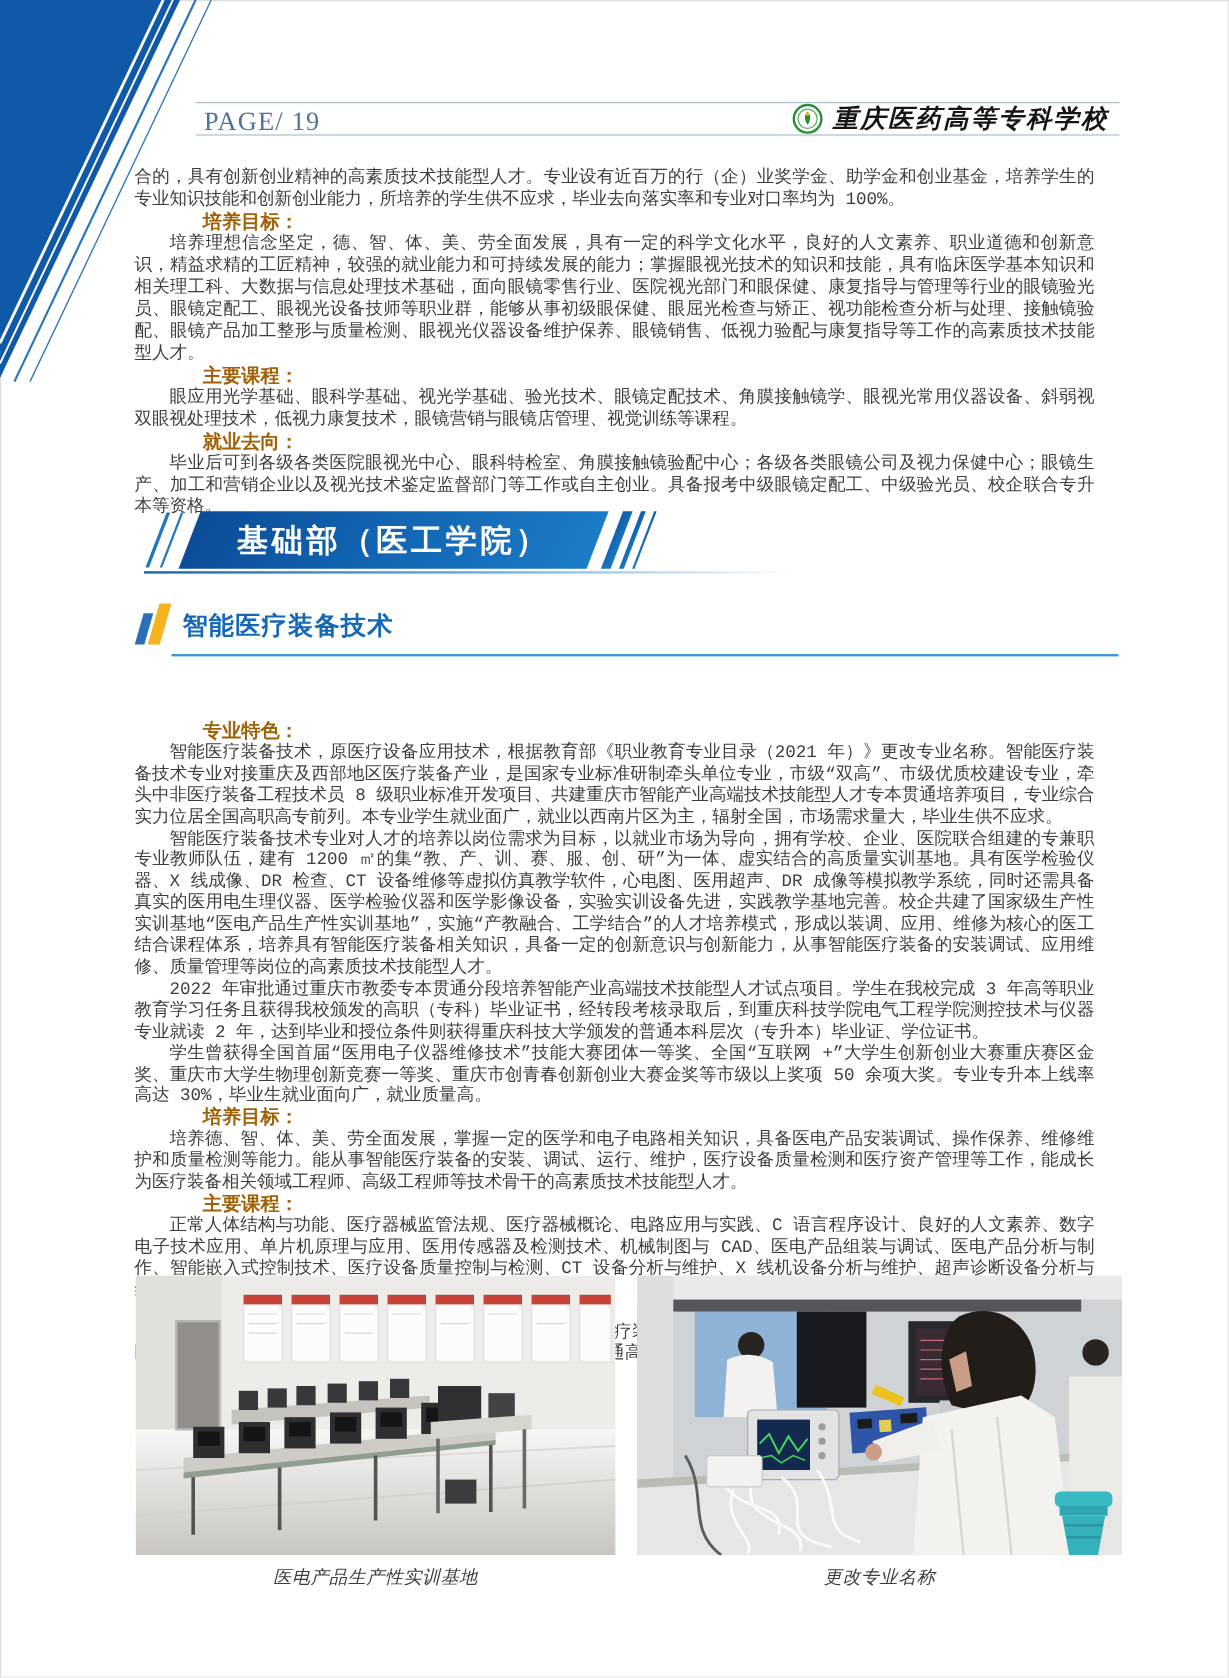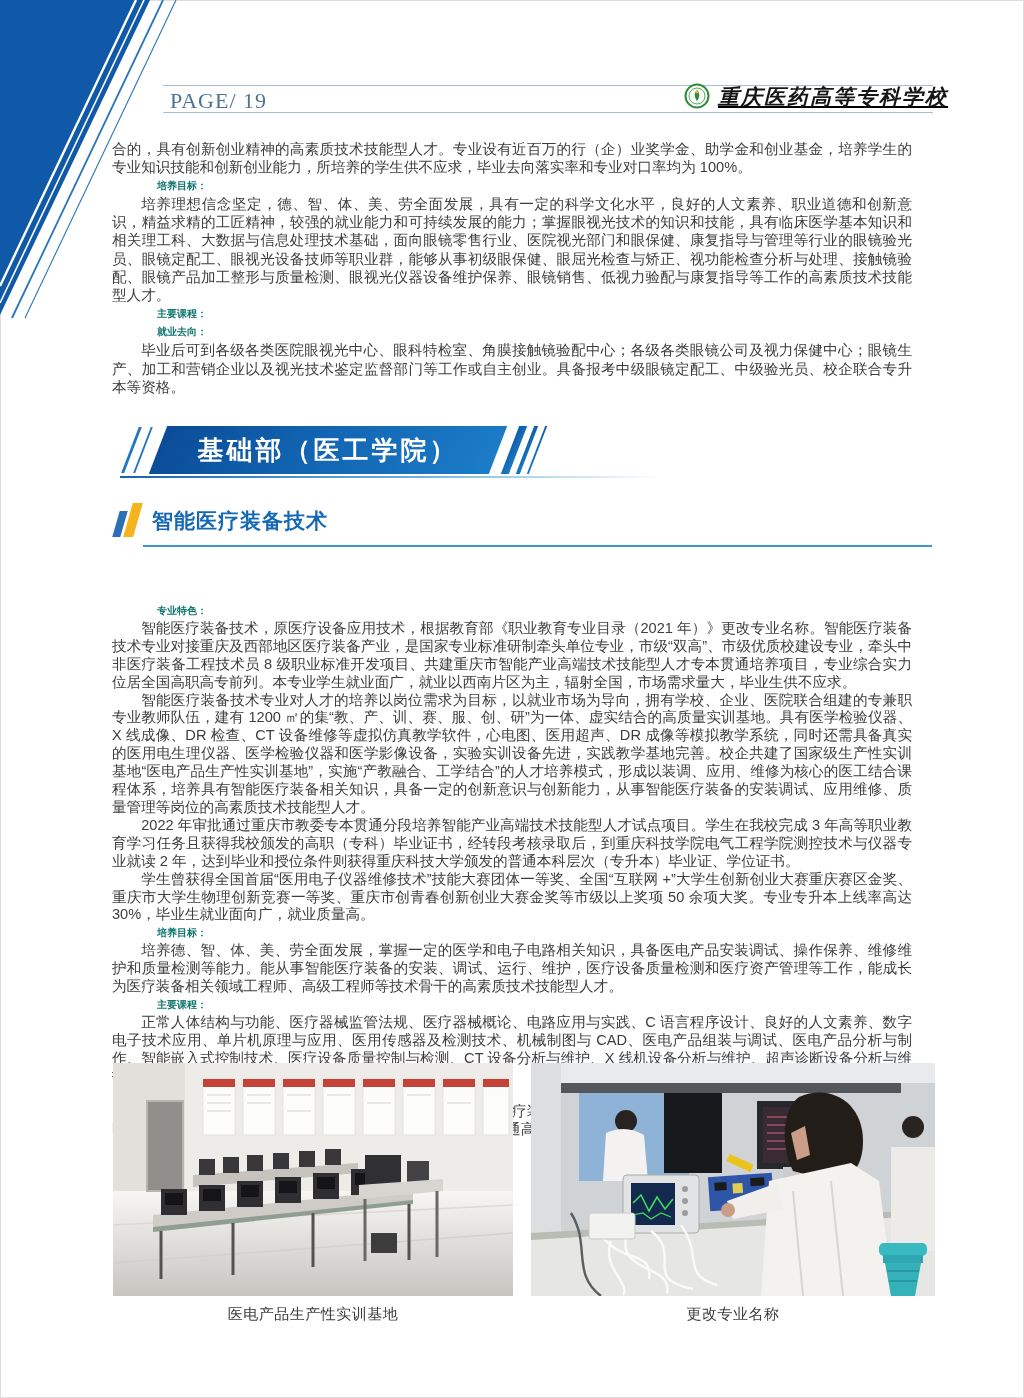--- a/index.html
+++ b/index.html
@@ -11,32 +11,32 @@
   
   .corner-svg{position:absolute;left:0;top:0;}
   .header-rule{position:absolute;left:163px;width:770px;height:1px;background:#a7bfd3;}
   .rule-top{top:85px;}
   .rule-bottom{top:112px;}
   .page-label{
     position:absolute;left:170px;top:88px;
     font-family:"Liberation Serif","DejaVu Serif",serif;
     font-size:22px;color:#4e7396;letter-spacing:1px;
   }
-  .logo-wrap{position:absolute;right:76px;top:83px;height:32px;display:flex;align-items:flex-start;gap:8px;text-decoration:underline;}
+  .logo-wrap{position:absolute;right:100px;top:83px;height:32px;display:flex;align-items:center;gap:8px;}
   .logo-text{
     font-family:"Liberation Serif","DejaVu Serif",serif;
     font-style:italic;font-weight:bold;font-size:21px;color:#151515;letter-spacing:2px;white-space:nowrap;
   }
   
-  .text-block{position:absolute;left:112px;width:800px;color:#3d3d3d;font-size:14.6px;line-height:18.3px;text-align:justify;}
+  .text-block{position:absolute;left:112px;width:800px;color:#3d3d3d;font-size:14.6px;line-height:18.3px;text-align:justify;font-family:Liberation Mono, monospace;}
   .top-block{top:140px;}
   .major-block{top:558px;line-height:17.9px;margin-top:44px;}
   .text-block p{margin:0;text-indent:2em;}
   .text-block p.no-indent{text-indent:0;}
-  .sub-heading{margin:1px 0;font-size:10px;font-weight:bold;color:#0f766e;padding-left:25px;text-indent:0;}
+  .sub-heading{margin:1px 0;font-size:16px;font-weight:bold;color:#a16207;padding-left:25px;text-indent:0;}
   
   .banner{position:absolute;left:118px;top:424px;width:580px;height:56px;}
   .banner .slash{position:absolute;top:3px;height:46px;width:3px;background:#2377c0;transform:skewX(-21deg);}
   .banner .slash.s1{left:12px;}
   .banner .slash.s2{left:24px;width:2px;}
   .banner .para{
     position:absolute;left:40px;top:2px;width:340px;height:48px;
     background:linear-gradient(100deg,#0b4c97 0%,#1264b2 45%,#1b7cc7 100%);
     transform:skewX(-21deg);
   }
@@ -54,21 +54,21 @@
     background:linear-gradient(to right,#1565ad 0%,#6fb0dc 55%,rgba(255,255,255,0) 100%);
   }
   
   .major-header{position:absolute;left:112px;top:500px;width:820px;height:50px;text-align:center;}
   .major-header .bar{position:absolute;transform:skewX(-16deg);}
   .major-header .bar-blue{left:4px;top:11px;width:8px;height:26px;background:#2b6fb6;}
   .major-header .bar-yellow{left:16px;top:3px;width:10px;height:34px;background:#f5b41d;}
   .major-title{position:absolute;left:40px;top:7px;font-size:21px;font-weight:bold;color:#1468b6;letter-spacing:1px;}
   .major-underline{position:absolute;left:31px;top:45px;width:789px;height:2px;background:#3e96d2;}
   
-  .photo-row{position:absolute;left:113px;top:1063px;width:911px;display:flex;gap:18px;}
+  .photo-row{position:absolute;left:113px;top:1063px;width:911px;display:flex;gap:18px;font-style:italic;}
   .figure{display:flex;flex-direction:column;align-items:center;}
   .photo{border:0;display:block;}
   .caption{margin-top:9px;font-size:15px;color:#3c3c3c;letter-spacing:0.5px;}
 </style>
 </head>
 <body>
 
 <div class="page">
 
   <svg class="corner-svg" width="260" height="420" viewBox="0 0 260 420">
@@ -90,20 +90,21 @@
       <circle cx="13" cy="9" r="1.4" fill="#f2b71e"></circle>
     </svg>
     <span class="logo-text">重庆医药高等专科学校</span>
   </div>
 
   <div class="text-block top-block">
     <p class="no-indent">合的，具有创新创业精神的高素质技术技能型人才。专业设有近百万的行（企）业奖学金、助学金和创业基金，培养学生的专业知识技能和创新创业能力，所培养的学生供不应求，毕业去向落实率和专业对口率均为 100%。</p>
     <p class="sub-heading">培养目标：</p>
     <p>培养理想信念坚定，德、智、体、美、劳全面发展，具有一定的科学文化水平，良好的人文素养、职业道德和创新意识，精益求精的工匠精神，较强的就业能力和可持续发展的能力；掌握眼视光技术的知识和技能，具有临床医学基本知识和相关理工科、大数据与信息处理技术基础，面向眼镜零售行业、医院视光部门和眼保健、康复指导与管理等行业的眼镜验光员、眼镜定配工、眼视光设备技师等职业群，能够从事初级眼保健、眼屈光检查与矫正、视功能检查分析与处理、接触镜验配、眼镜产品加工整形与质量检测、眼视光仪器设备维护保养、眼镜销售、低视力验配与康复指导等工作的高素质技术技能型人才。</p>
     <p class="sub-heading">主要课程：</p>
+    <p>眼应用光学基础、眼科学基础、视光学基础、验光技术、眼镜定配技术、角膜接触镜学、眼视光常用仪器设备、斜弱视双眼视处理技术，低视力康复技术，眼镜营销与眼镜店管理、视觉训练等课程。</p>
     <p class="sub-heading">就业去向：</p>
     <p>毕业后可到各级各类医院眼视光中心、眼科特检室、角膜接触镜验配中心；各级各类眼镜公司及视力保健中心；眼镜生产、加工和营销企业以及视光技术鉴定监督部门等工作或自主创业。具备报考中级眼镜定配工、中级验光员、校企联合专升本等资格。</p>
   </div>
 
   <div class="banner">
     <div class="slash s1"></div>
     <div class="slash s2"></div>
     <div class="para">
       <div class="para-inner">基础部（医工学院）</div>
     </div>

